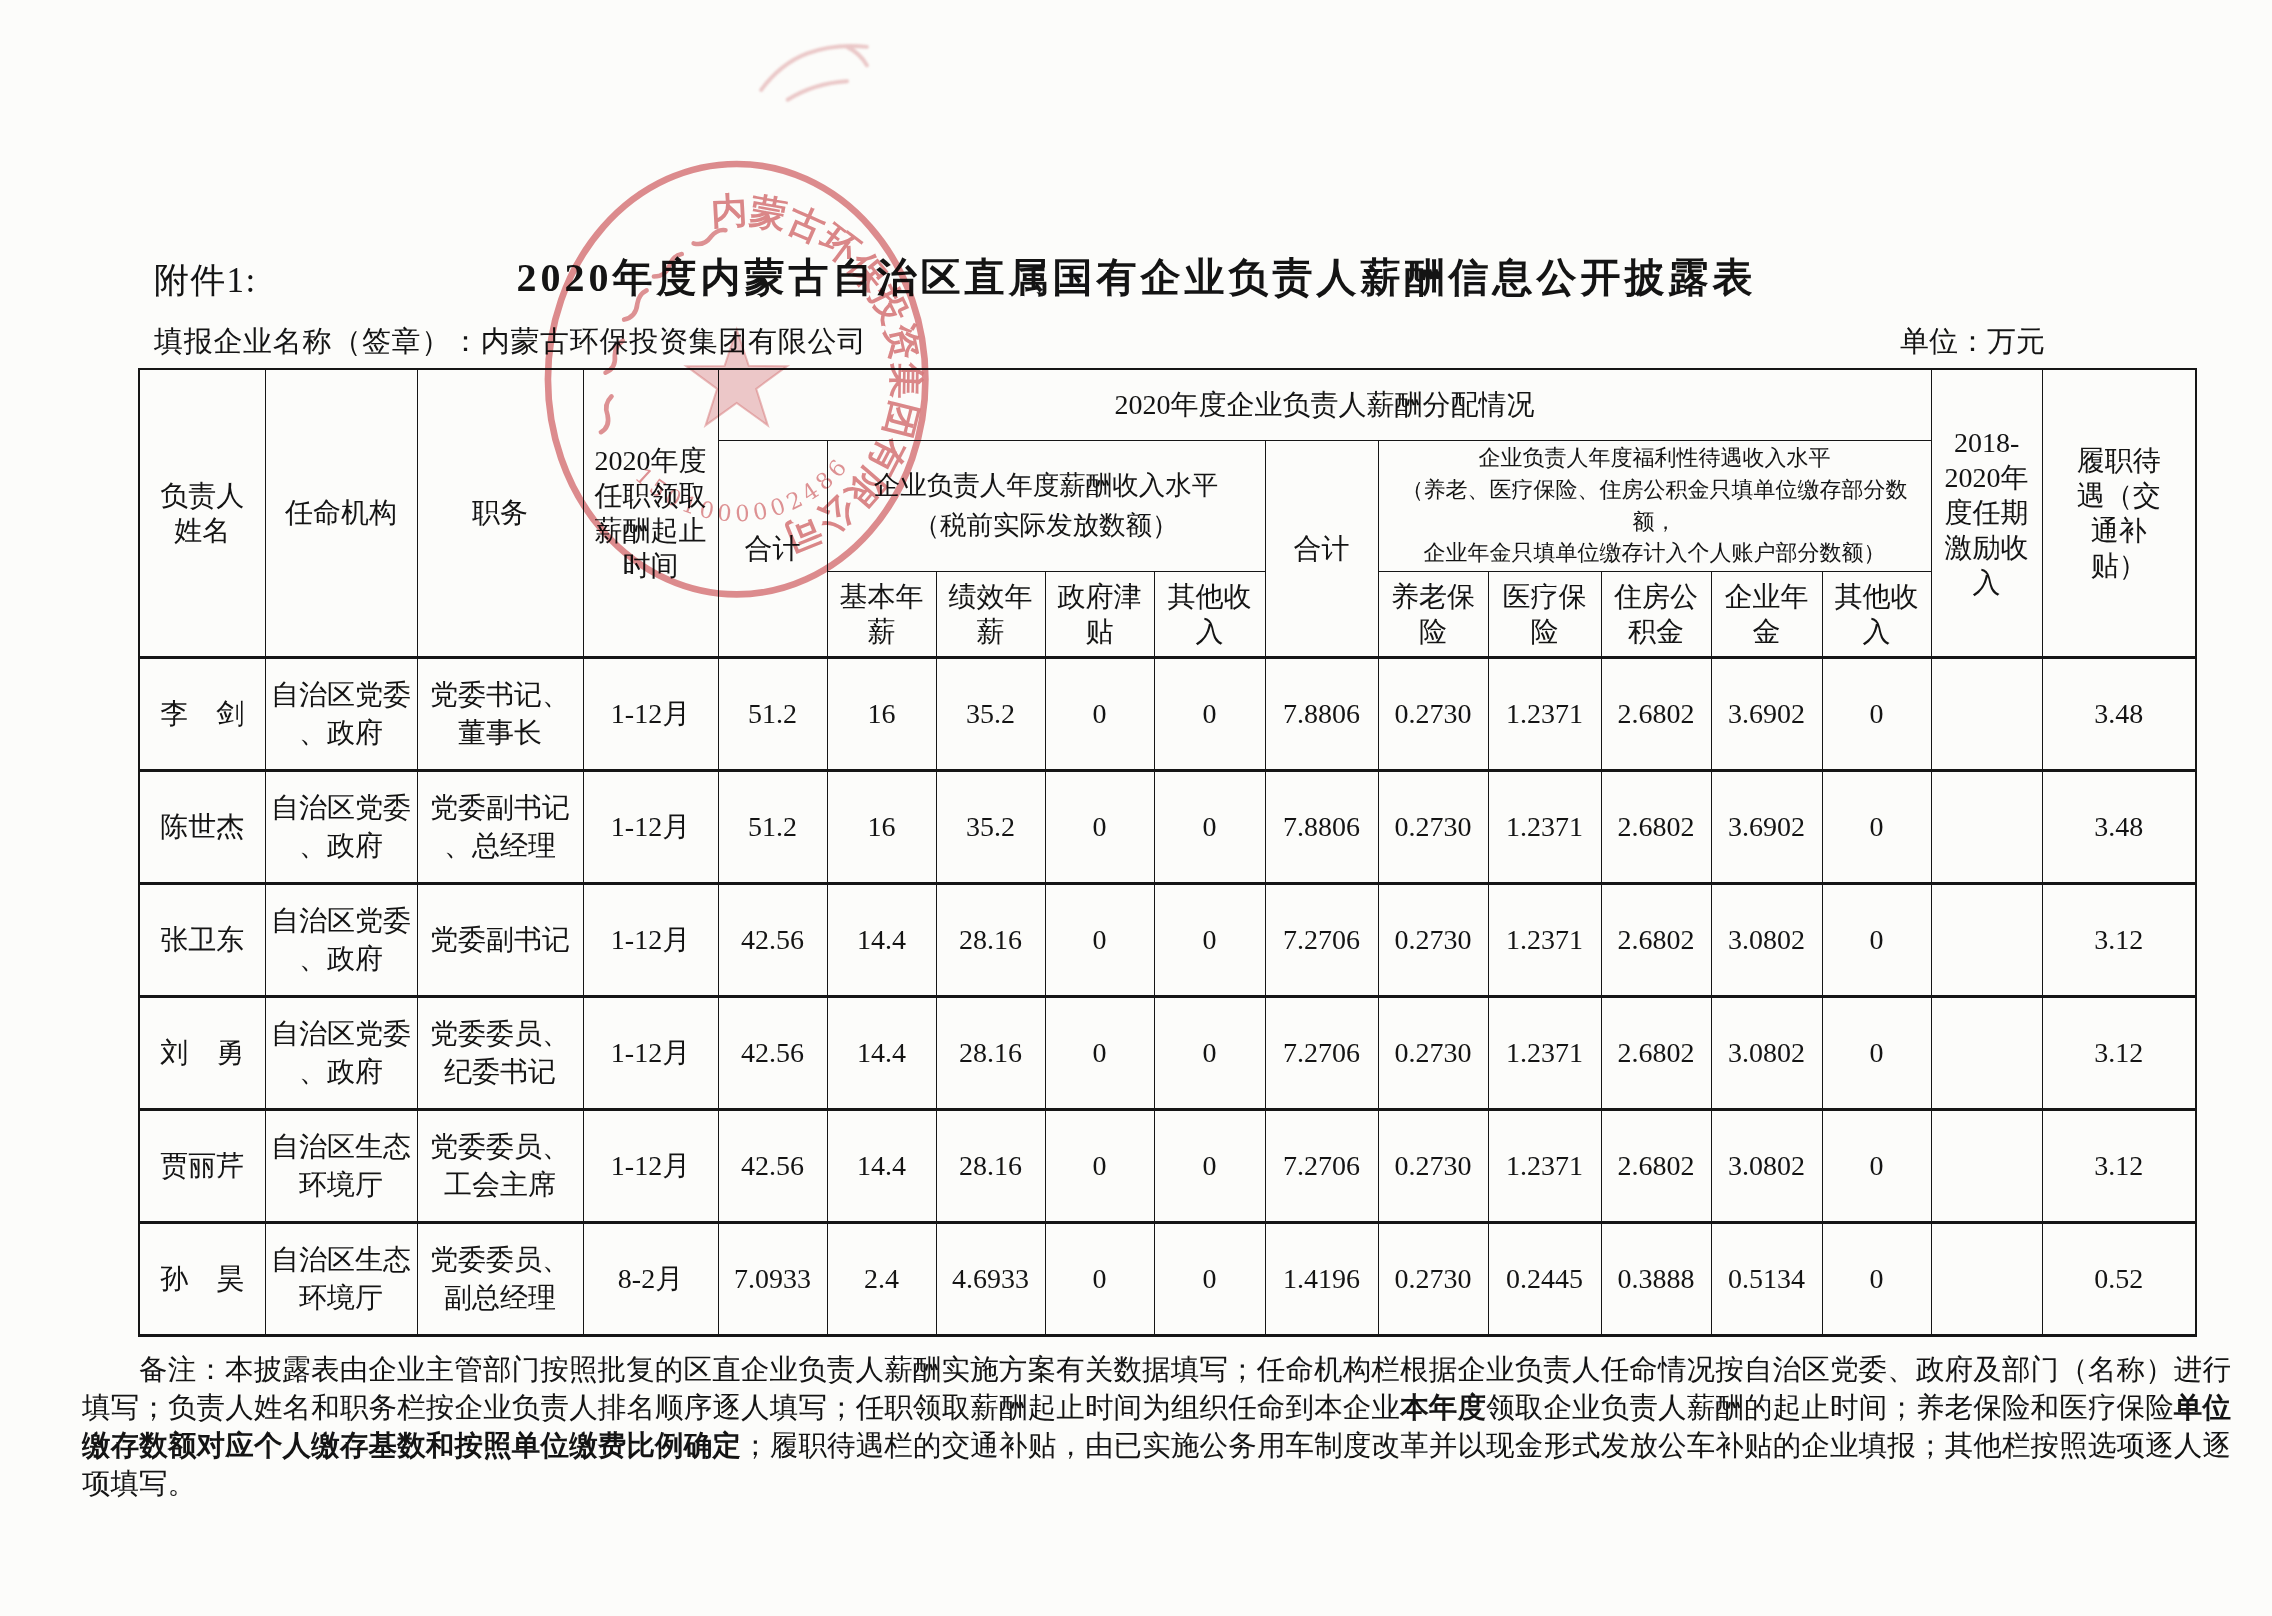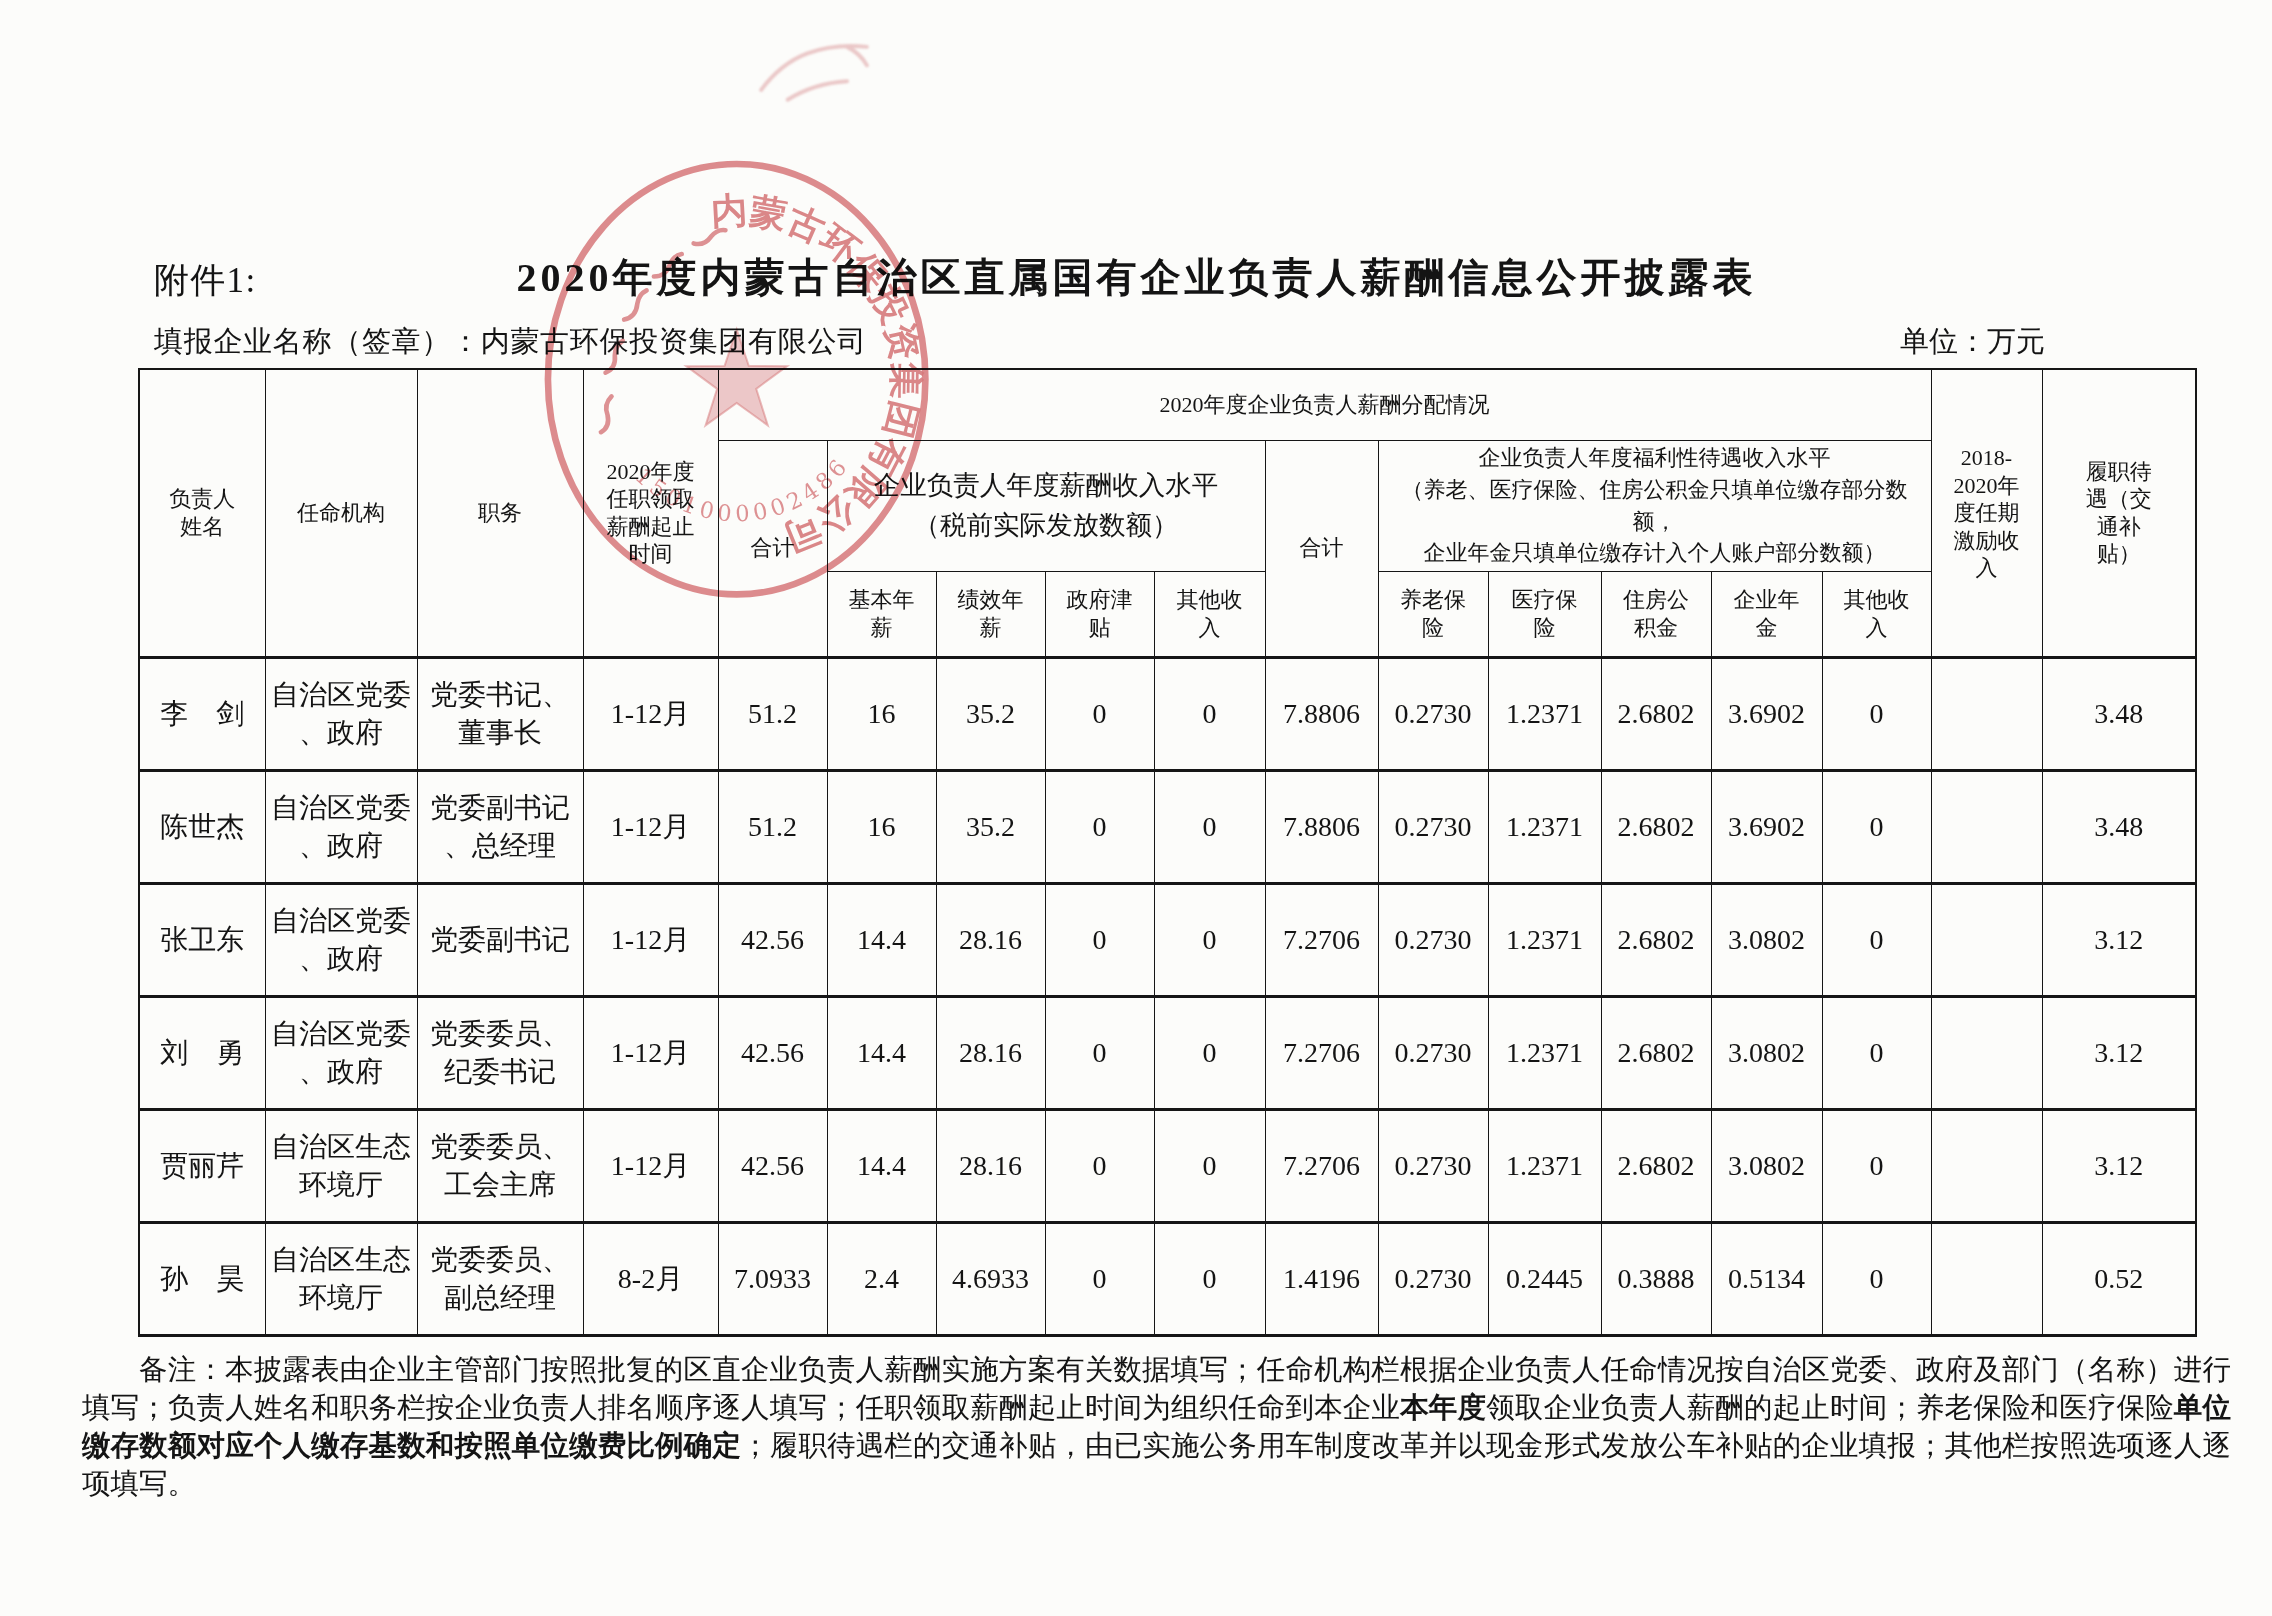--- a/index.html
+++ b/index.html
@@ -40,21 +40,21 @@
     white-space:pre-line;
     font-weight:normal;
     padding:1.3px 2.6px;
     box-sizing:border-box;
     overflow:hidden;
   }
   .main-table{border:2.6px solid #161616;}
   .hrow1{height:71px;}
   .hrow2{height:121px;}
   .hrow3{height:86px;}
-  .main-table thead th{font-size:22px;line-height:1.25;}
+  .main-table thead th{font-size:28px;line-height:1.25;}
   .main-table thead th.small-label{font-size:22px;line-height:1.45;}
   .main-table thead th.mid-label{font-size:26.5px;line-height:1.5;}
   .main-table tbody tr{height:113px;}
   .main-table tbody td{
     font-size:28px;
     border-top-width:3.3px;border-bottom-width:3.3px;
     line-height:1.35;
   }
   .main-table thead tr.hrow3 th,
   .main-table thead th[rowspan]{border-bottom-width:3.3px;}

